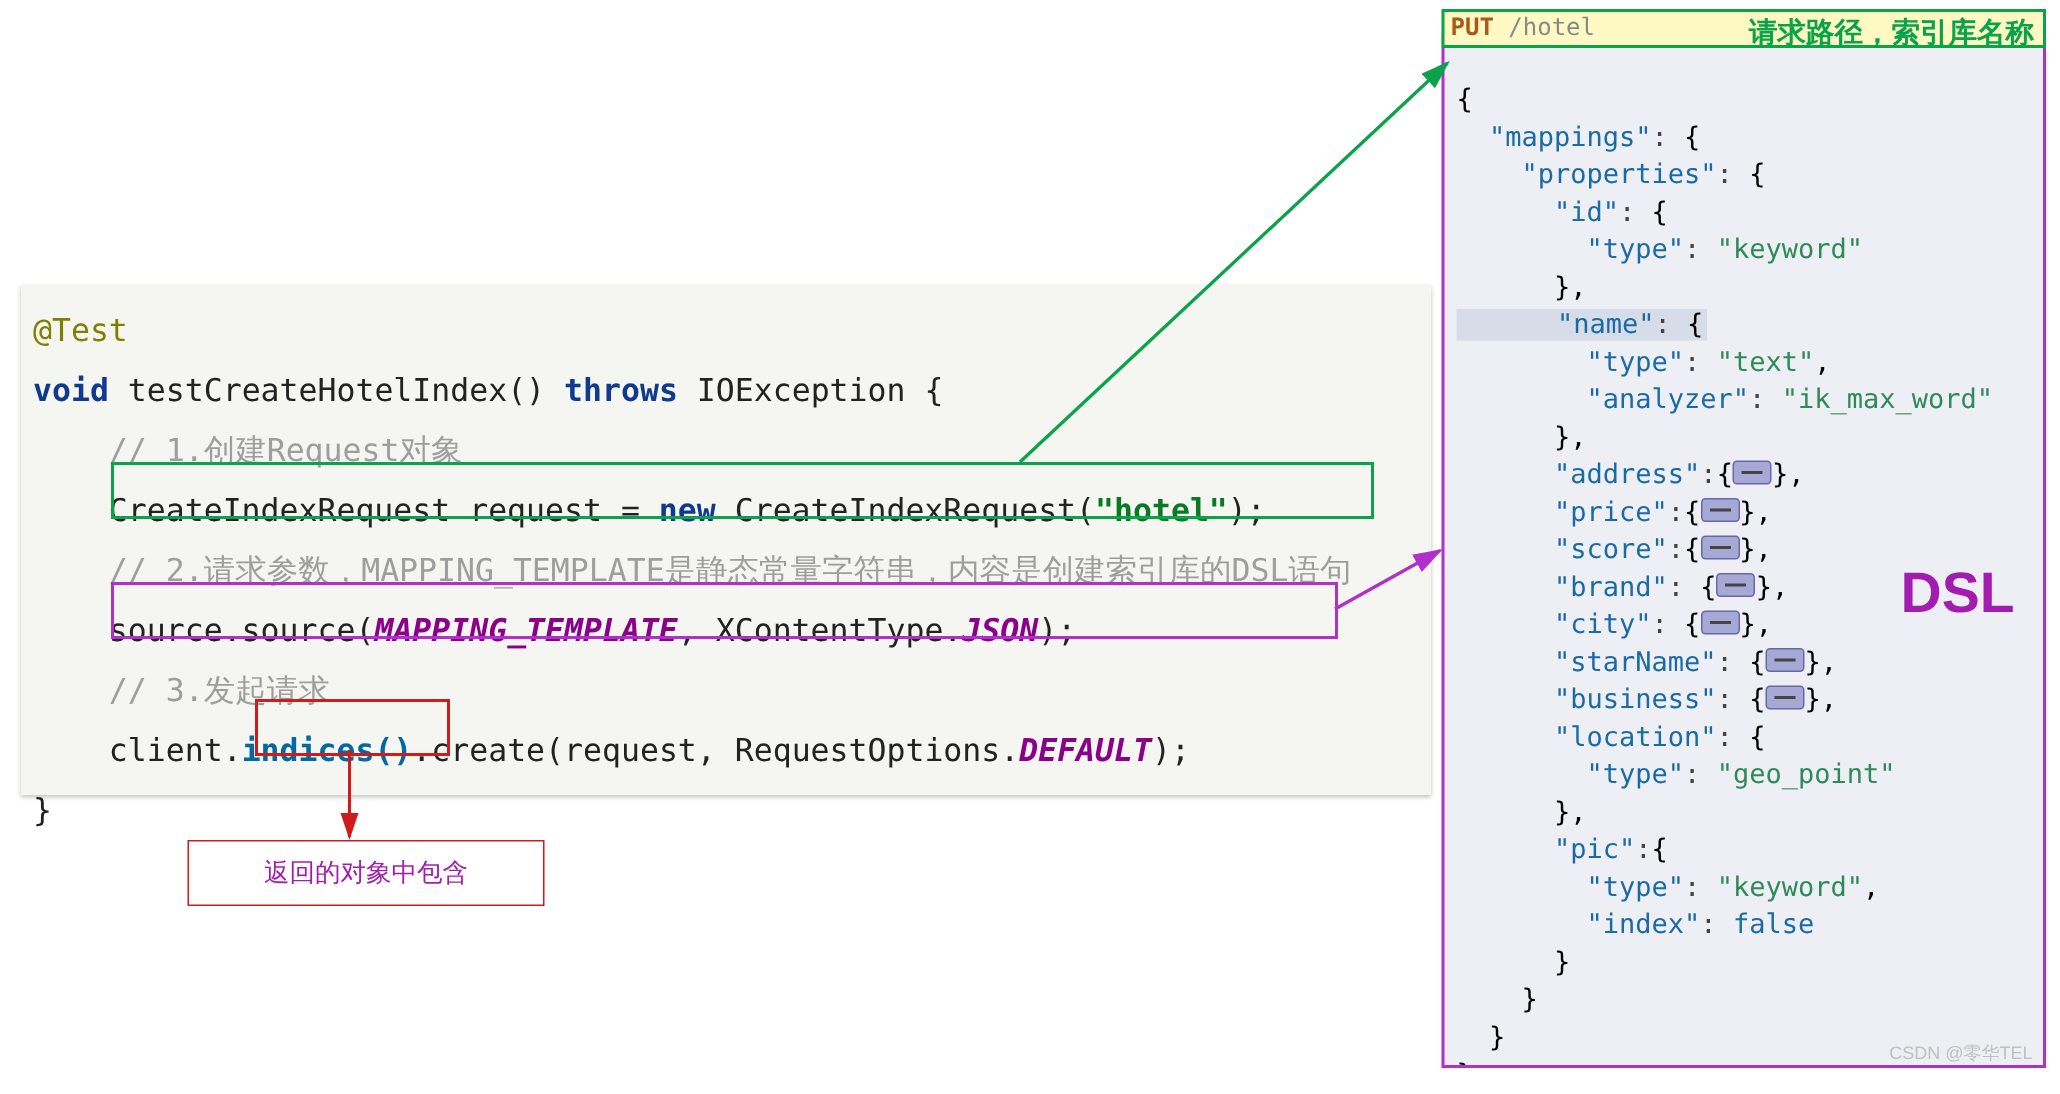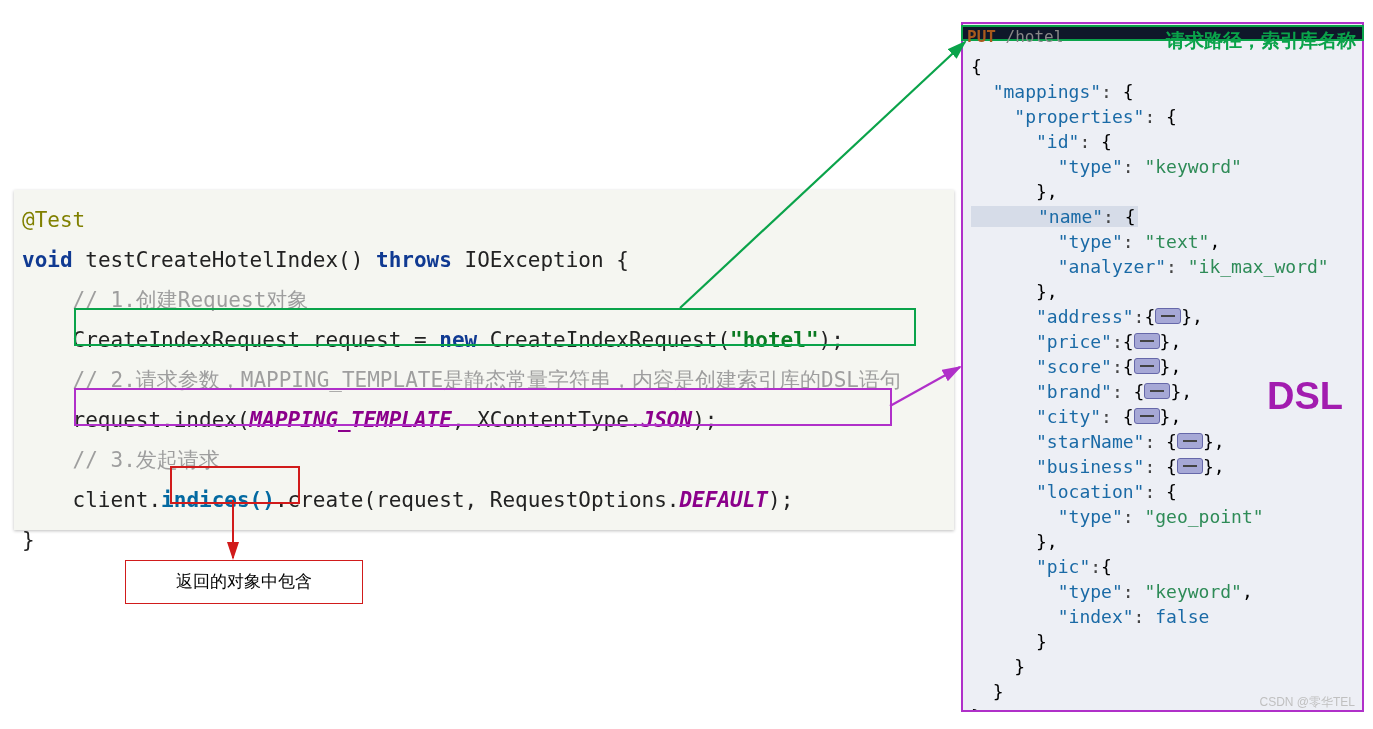--- a/index.html
+++ b/index.html
@@ -72,45 +72,45 @@
     left: 125px;
     top: 560px;
     width: 220px;
     border: 1px solid #d11b1b;
     background: #fff;
     padding: 10px 8px;
     text-align: center;
     font-family: sans-serif;
     font-size: 17px;
     line-height: 22px;
-    color: #000000;
+    color: #a21caf;
   }
 
   
   .right-block {
     position: absolute;
     left: 961px;
     top: 22px;
     width: 403px;
     height: 690px;
     border: 2px solid #b030c9;
     box-sizing: border-box;
     background: #edeff5;
     font-size: 18px;
     overflow: hidden;
   }
   .right-header {
     position: absolute;
     left: 961px;
-    top: 25px;
+    top: 6px;
     width: 403px;
-    height: 16px;
+    height: 26px;
     border: 2px solid #0aa34a;
     box-sizing: border-box;
-    background: #0f172a;
+    background: #fef9c3;
     z-index: 5;
   }
   .right-header .put { color: #a85a1d; font-weight: bold; padding-left: 4px;}
   .right-header .path { color: #888; }
   .right-header .label {
     position: absolute;
     right: 6px;
     top: 1px;
     color: #0aa34a;
     font-weight: bold;
@@ -169,21 +169,21 @@
 </style>
 </head>
 <body>
 
 <div class="left-block">
   <pre><span class="c-olive">@Test</span>
 <span class="c-keyword">void</span> <span class="c-ident">testCreateHotelIndex()</span> <span class="c-keyword">throws</span> <span class="c-ident">IOException {</span>
     <span class="c-comment">// 1.创建Request对象</span>
     <span class="c-ident">CreateIndexRequest request = </span><span class="c-keyword">new</span><span class="c-ident"> CreateIndexRequest(</span><span class="c-string">"hotel"</span><span class="c-ident">);</span>
     <span class="c-comment">// 2.请求参数，MAPPING_TEMPLATE是静态常量字符串，内容是创建索引库的DSL语句</span>
-    <span class="c-ident">request.index(</span><span class="c-template">MAPPING_TEMPLATE</span><span class="c-ident">, XContentType.</span><span class="c-enum">JSON</span><span class="c-ident">);</span>
+    <span class="c-ident">source.source(</span><span class="c-template">MAPPING_TEMPLATE</span><span class="c-ident">, XContentType.</span><span class="c-enum">JSON</span><span class="c-ident">);</span>
     <span class="c-comment">// 3.发起请求</span>
     <span class="c-ident">client.</span><span class="c-pink">indices()</span><span class="c-ident">.create(request, RequestOptions.</span><span class="c-enum">DEFAULT</span><span class="c-ident">);</span>
 <span class="c-ident">}</span></pre>
 </div>
 
 <div class="green-box"></div>
 <div class="purple-box"></div>
 <div class="red-box"></div>
 
 <div class="annotation-box">

